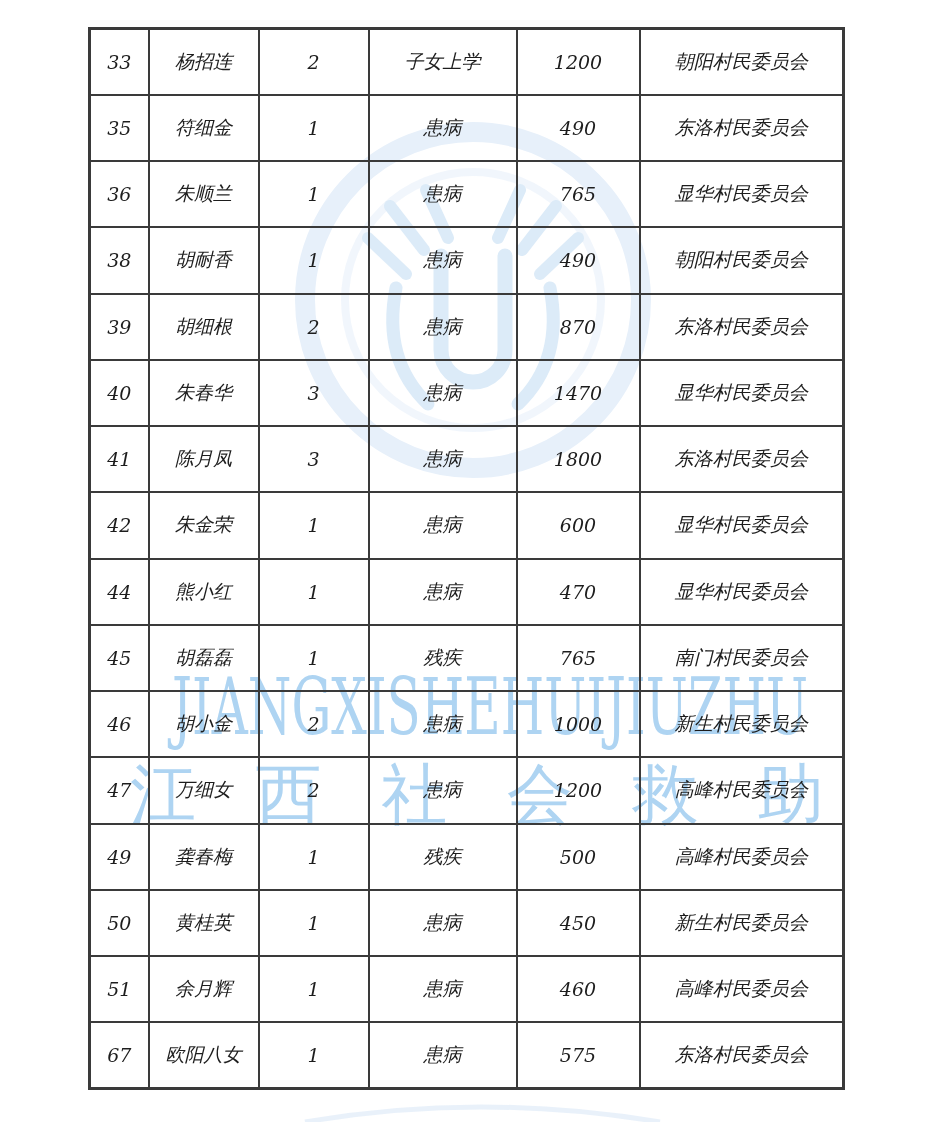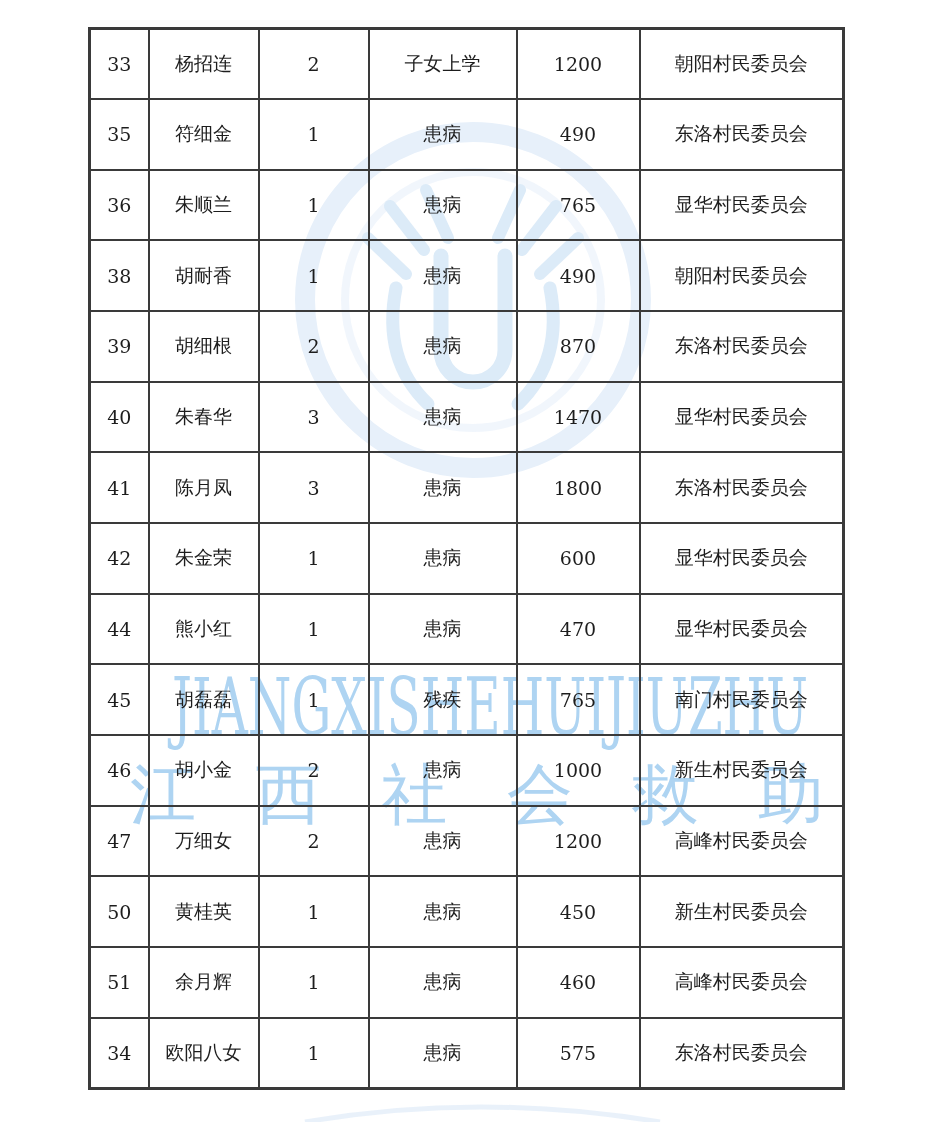--- a/index.html
+++ b/index.html
@@ -42,21 +42,21 @@
     border-collapse:collapse;table-layout:fixed;
     background:transparent;
   }
   .grid td{
     border:2px solid var(--line);
     text-align:center;vertical-align:middle;
     font-size:19px;color:var(--ink);
     padding:0;overflow:hidden;
   }
   .grid{border:3px solid var(--line);}
-  .grid tr{height:53px;}
+  .grid tr{height:53px;font-style:italic;}
 </style>
 </head>
 <body>
 
 <div class="page">
 
   <svg class="wm-seal" viewBox="0 0 390 410" xmlns="http://www.w3.org/2000/svg" aria-hidden="true">
     <circle cx="195" cy="202" r="168" fill="none" style="stroke:var(--wm-seal)" stroke-width="20"></circle>
     <circle cx="195" cy="202" r="128" fill="none" style="stroke:var(--wm-seal)" stroke-width="8" opacity="0.6"></circle>
 
@@ -188,37 +188,45 @@
         </tr>
         <tr>
           <td>47</td>
           <td>万细女</td>
           <td>2</td>
           <td>患病</td>
           <td>1200</td>
           <td>高峰村民委员会</td>
         </tr>
         <tr>
+          <td>49</td>
+          <td>龚春梅</td>
+          <td>1</td>
+          <td>残疾</td>
+          <td>500</td>
+          <td>高峰村民委员会</td>
+        </tr>
+        <tr>
           <td>50</td>
           <td>黄桂英</td>
           <td>1</td>
           <td>患病</td>
           <td>450</td>
           <td>新生村民委员会</td>
         </tr>
         <tr>
           <td>51</td>
           <td>余月辉</td>
           <td>1</td>
           <td>患病</td>
           <td>460</td>
           <td>高峰村民委员会</td>
         </tr>
         <tr>
-          <td>34</td>
+          <td>67</td>
           <td>欧阳八女</td>
           <td>1</td>
           <td>患病</td>
           <td>575</td>
           <td>东洛村民委员会</td>
         </tr>
       </tbody>
   </table>
 
 </div>

